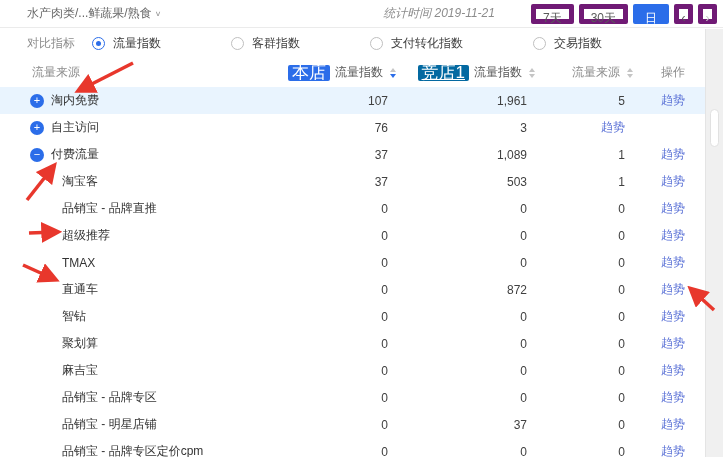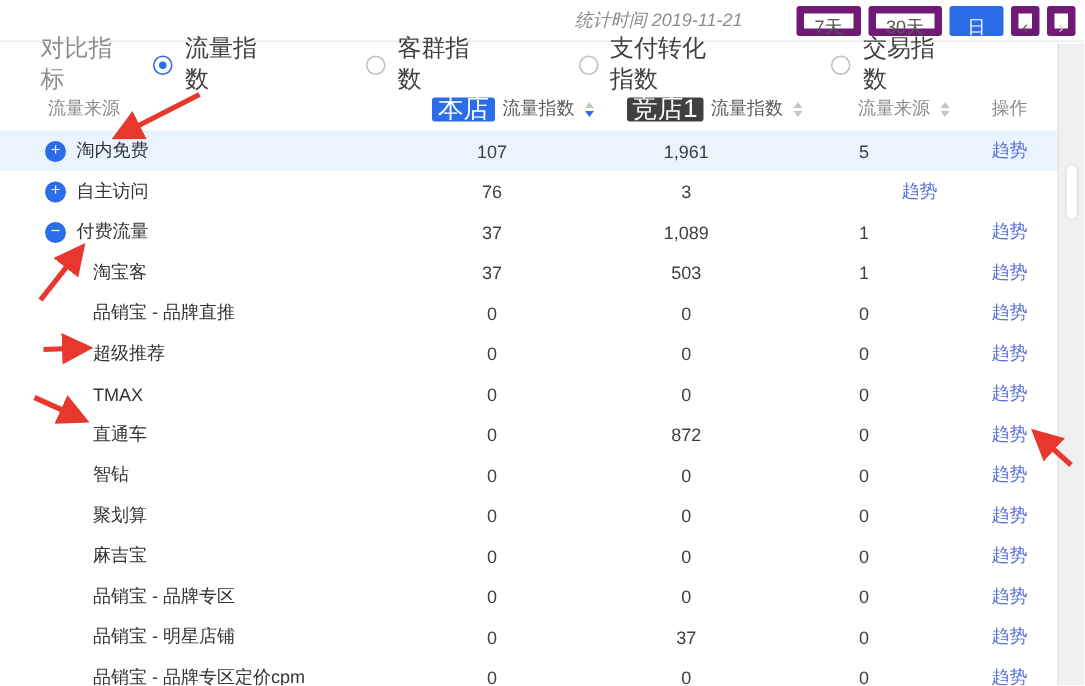--- a/index.html
+++ b/index.html
@@ -13,71 +13,75 @@
   .breadcrumb .chev { font-size:9px; color:#999; transform:scaleY(.8); }
   .topbar-right { margin-left:auto; display:flex; align-items:center; }
   .stat-time { font-size:12px; color:#8c8c8c; margin-right:31px;font-style:italic; }
   .btn { height:20px; line-height:18px; padding:0 7px; margin-left:5px; border:5px solid #701a75; border-radius:2px;
          font-size:12px; color:#595959; background:#fff; cursor:pointer; display:inline-block; }
   .btn.active { background:#2b6de9; border-color:#2b6de9; color:#fff; }
   .btn.nav { width:19px; padding:0; text-align:center; font-size:12px; }
   .btn.disabled { color:#c9c9c9; cursor:default; }
 
   
-  .compare-row { height:30px; display:flex; align-items:center; padding:0 27px; font-size:16px; }
+  .compare-row { height:30px; display:flex; align-items:center; padding:0 27px; font-size:12px; }
   .compare-label { color:#8c8c8c; margin-right:17px; }
   .radio-item { display:flex; align-items:center; margin-right:70px; color:#404040; cursor:pointer; }
   .radio-circle { width:13px; height:13px; border:1px solid #bfbfbf; border-radius:50%; background:#fff;
                   margin-right:8px; position:relative; flex:none; }
   .radio-item.selected .radio-circle { border-color:#2b6de9; }
   .radio-item.selected .radio-circle::after { content:""; position:absolute; left:50%; top:50%; width:5px; height:5px;
                   margin:-2.5px 0 0 -2.5px; border-radius:50%; background:#2b6de9; }
 
   
   .card { width:705px; }
   .thead, .trow { display:grid; grid-template-columns:244px 120px 139px 98px 1fr; align-items:center;
                   padding:0 20px 0 24px; font-size:12px; }
   .thead { height:29px; color:#8c8c8c;padding-left:32px; }
   .th { text-align:right; white-space:nowrap; }
   .th.first { text-align:left; }
   .th-flex { display:inline-flex; align-items:center; gap:5px; }
   .badge { color:#fff; font-size:17px; line-height:16px; padding:0 4px; border-radius:2px; flex:none; }
   .badge.own { background:#2b6de9; }
-  .badge.rival { background:#404040; }
+  .badge.rival { background:#0369a1;text-decoration:underline; }
   .th-label { color:#595959; }
   .th-label.dim { color:#8c8c8c; }
   .sorter { display:inline-flex; flex-direction:column; gap:2px; margin-left:2px; cursor:pointer; }
   .car-up { width:0; height:0; border-left:3.5px solid transparent; border-right:3.5px solid transparent; border-bottom:4px solid #c5c5c5; }
   .car-dn { width:0; height:0; border-left:3.5px solid transparent; border-right:3.5px solid transparent; border-top:4px solid #c5c5c5; }
   .sorter.desc .car-dn { border-top-color:#2b6de9; }
 
   .trow { height:27px; }
   .trow.highlight { background:#e9f4fe; }
   .source-cell { display:flex; align-items:center; color:#333; }
   .source-cell.parent { padding-left:6px; cursor:pointer; }
   .source-cell.child { padding-left:38px;align-items:flex-end; }
   .expand { width:14px; height:14px; border-radius:50%; background:#2b6de9; color:#fff; font-size:11px;
             line-height:13px; text-align:center; margin-right:7px; flex:none; cursor:pointer; }
-  .cell-num { text-align:center; color:#404040; }
+  .cell-num { text-align:right; color:#404040; }
   .cell-action { text-align:right; }
   .trend { color:#5970d6; cursor:pointer; }
 
   
   .scroll-track { position:absolute; top:29px; right:0; width:18px; bottom:0; background:#f0f0f0; border-left:1px solid #e4e4e4; }
   .scroll-thumb { position:absolute; top:80px; left:4px; width:9px; height:38px; background:#fff; border:1px solid #e1e1e1; border-radius:5px; cursor:pointer; }
 
   
   .overlay { position:absolute; left:0; top:0; width:723px; height:457px; pointer-events:none; }
 </style>
 </head>
 <body>
 
 <div class="page">
 
   <div class="topbar">
+    <div class="breadcrumb">
+      <span>水产肉类/...鲜蔬果/熟食</span>
+      <span class="chev">∨</span>
+    </div>
     <div class="topbar-right">
       <span class="stat-time">统计时间 2019-11-21</span>
       <span class="btn">7天</span>
       <span class="btn">30天</span>
       <span class="btn active">日</span>
       <span class="btn nav">‹</span>
       <span class="btn nav disabled">›</span>
     </div>
   </div>
 

